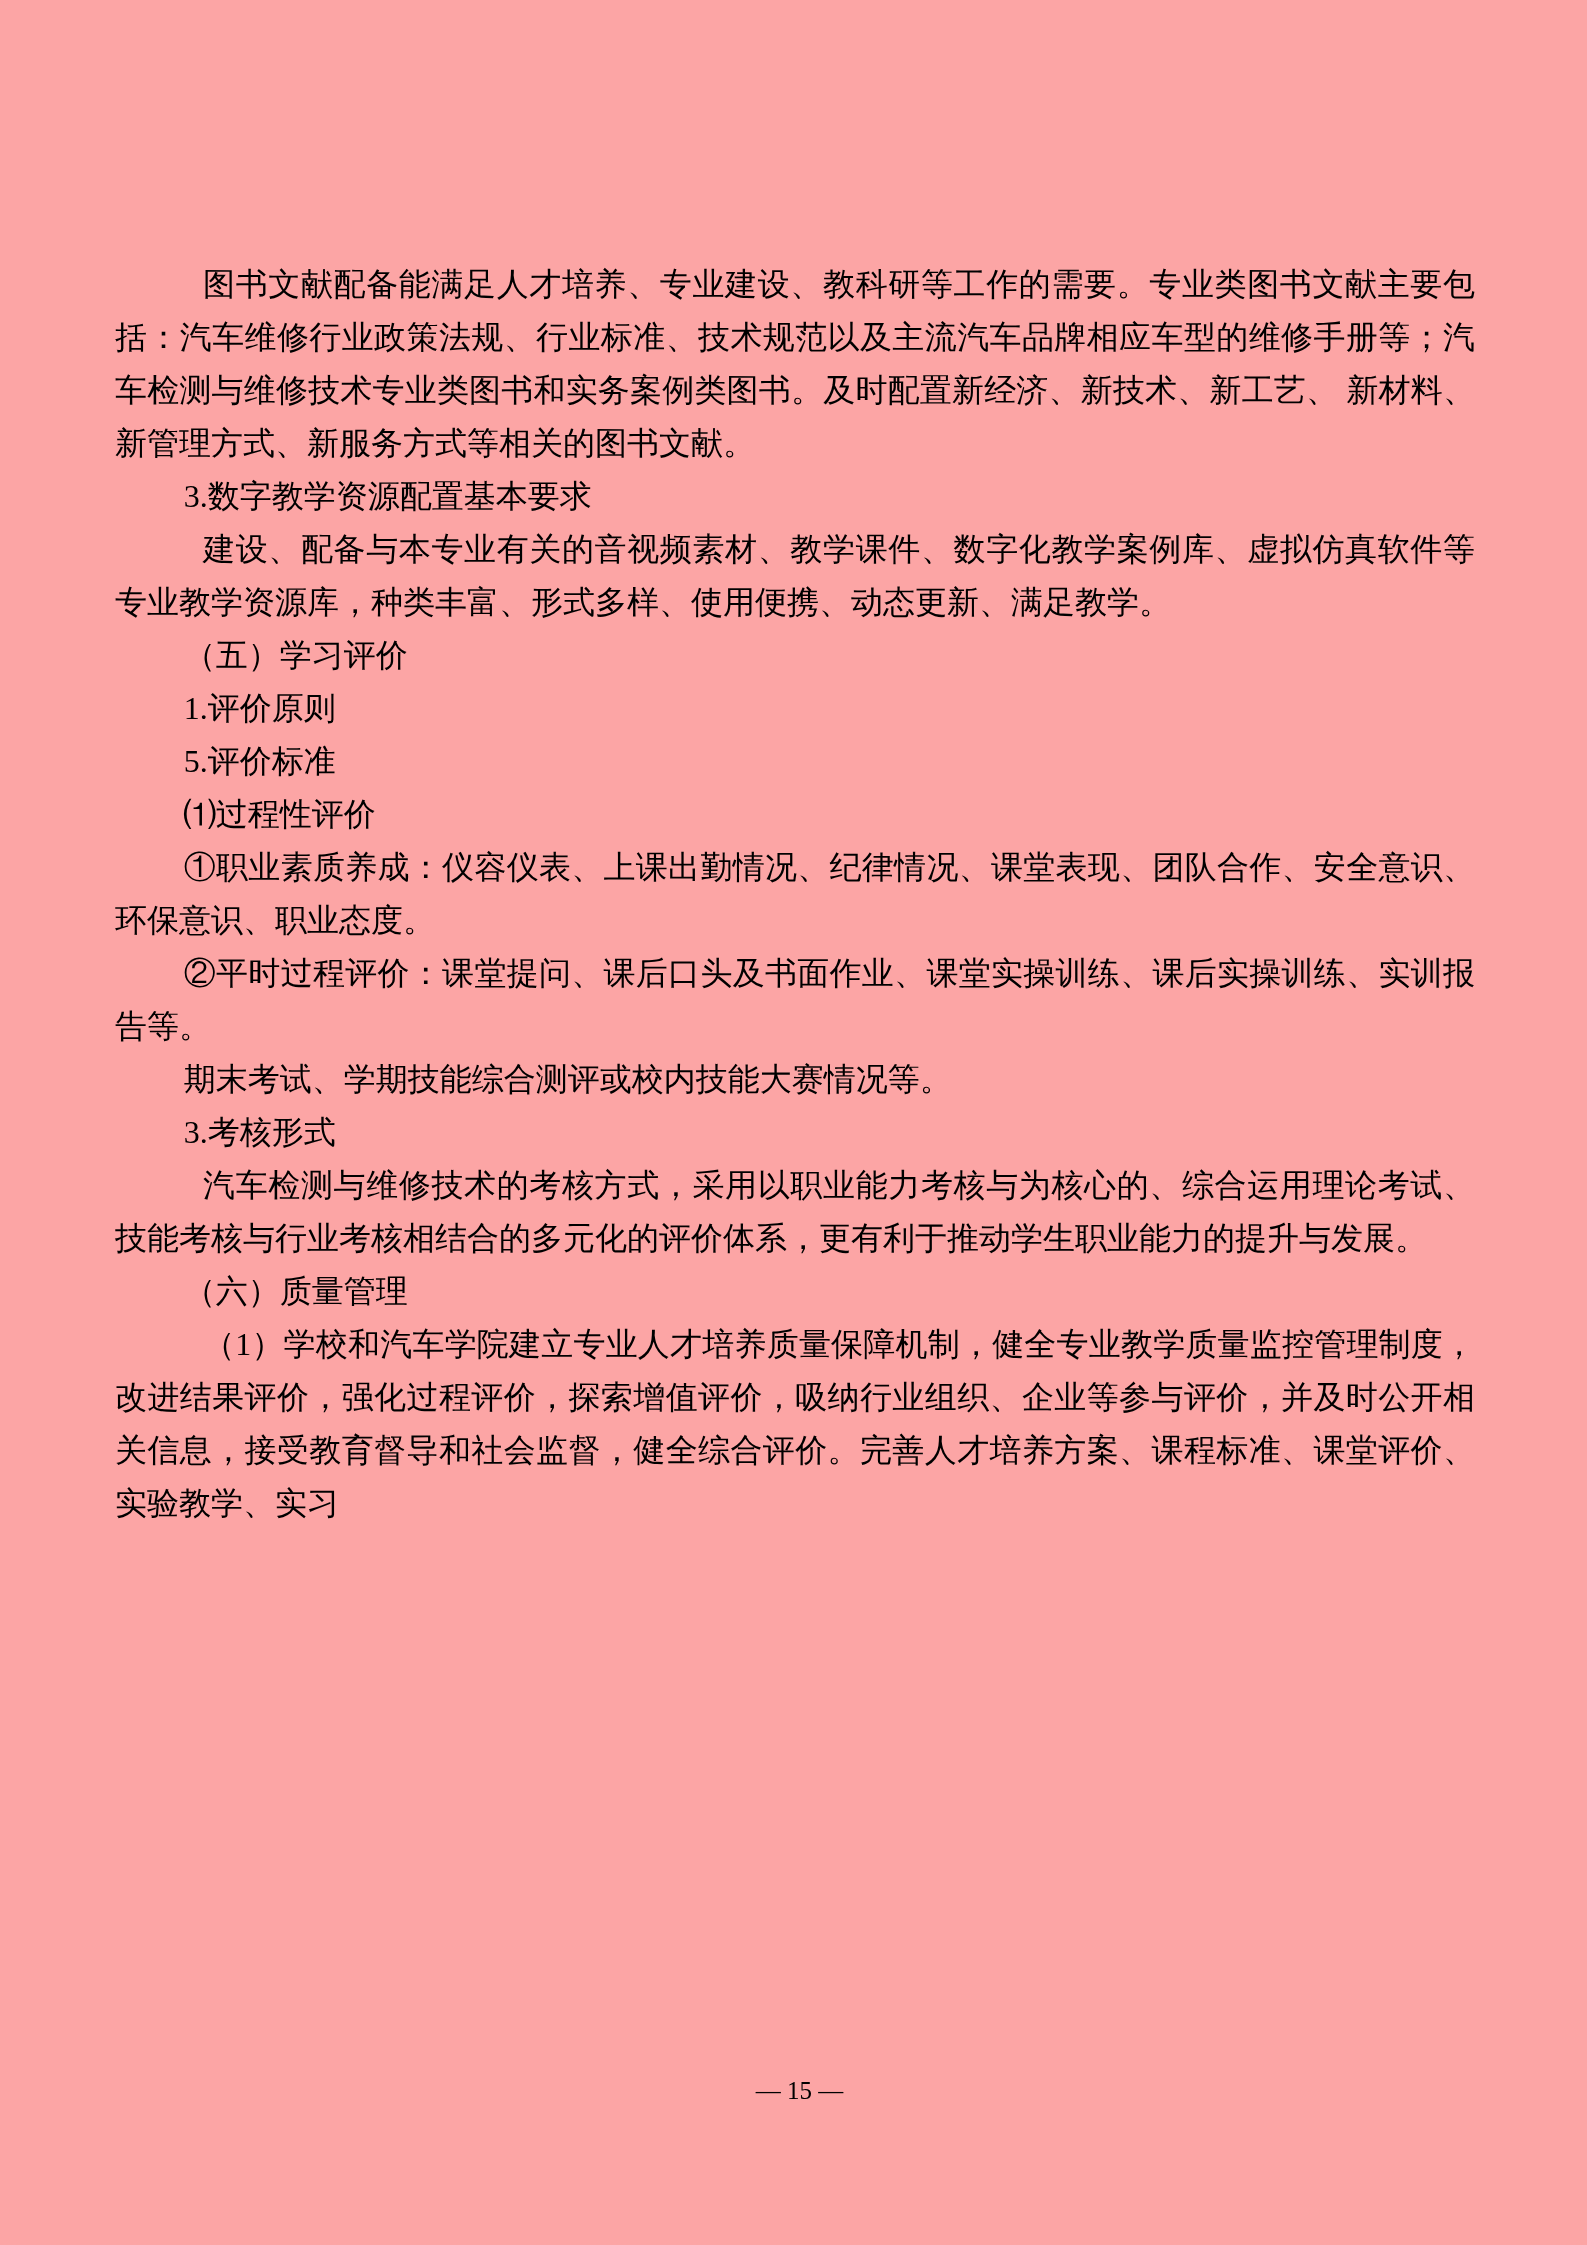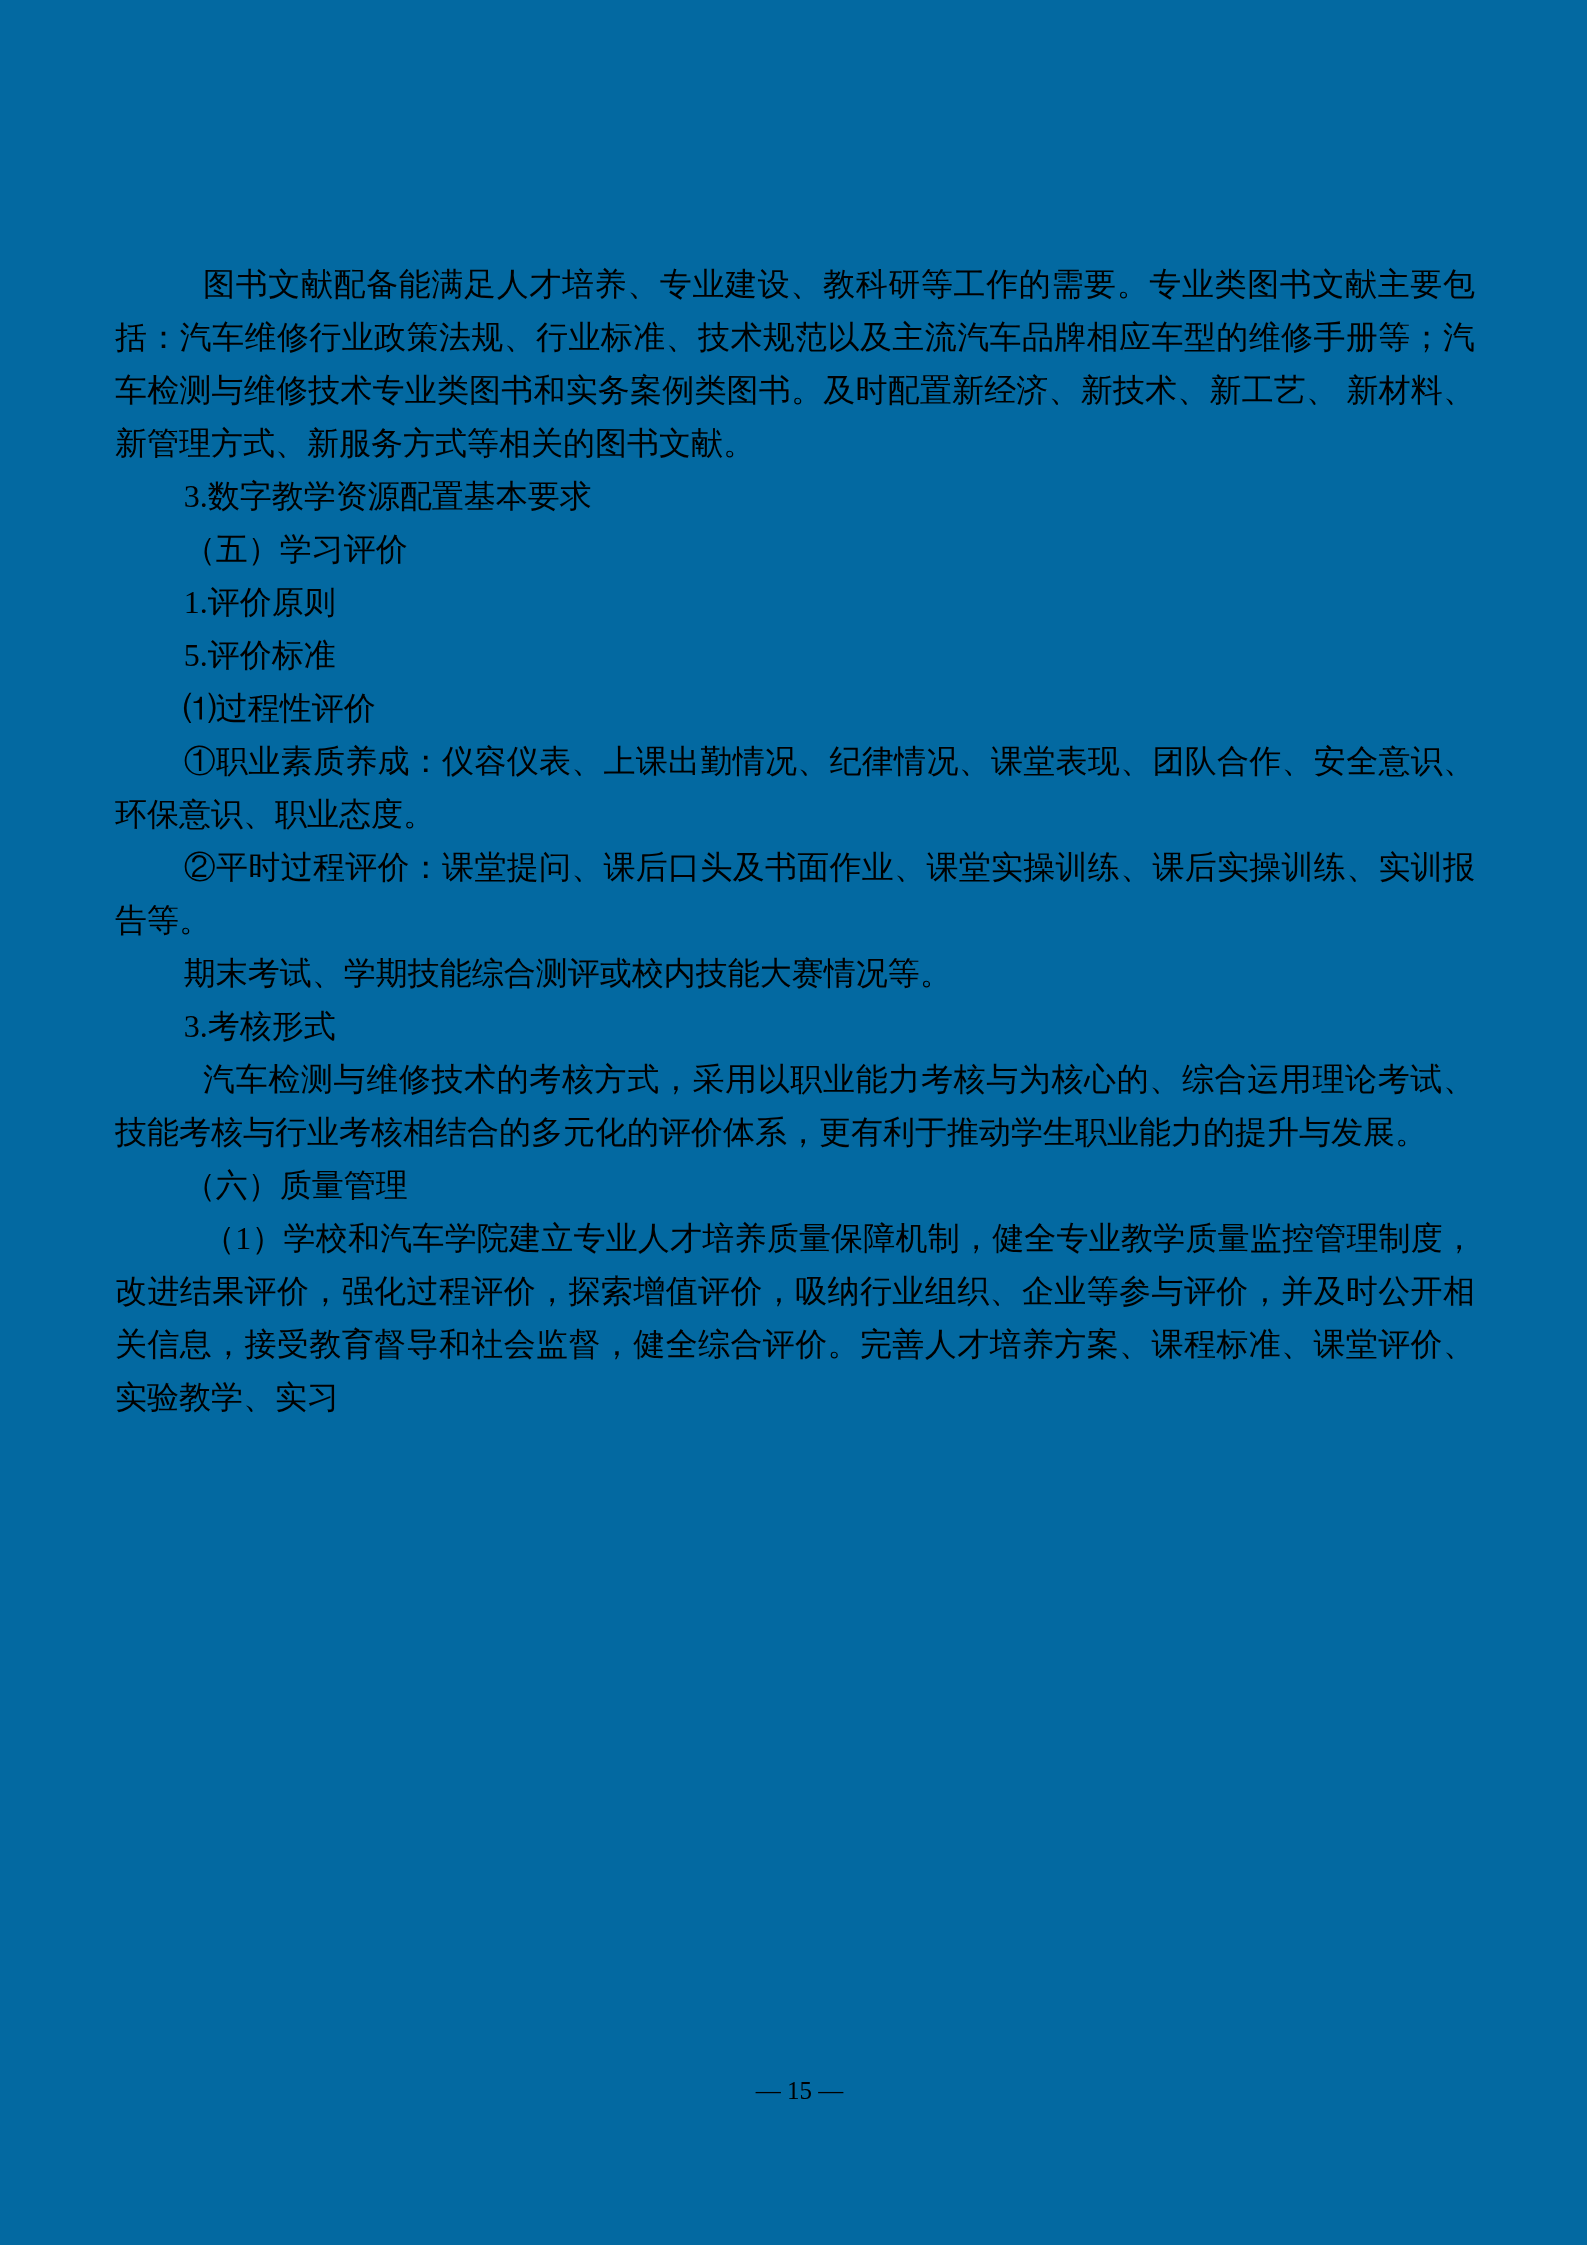--- a/index.html
+++ b/index.html
@@ -4,21 +4,21 @@
 <style>
   html, body {
     margin: 0;
     padding: 0;
     background: #ffffff;
   }
   .page {
     position: relative;
     width: 1587px;
     height: 2245px;
-    background: #0369a1;
+    background: #fca5a5;
     overflow: hidden;
     color: #000000;
     font-family: "Liberation Serif", "DejaVu Serif", serif;
   }
   .content {
     position: absolute;
     left: 115px;
     top: 258px;
     width: 1360px;
     font-size: 32px;
@@ -43,20 +43,21 @@
     color: #000000;
   }
 </style>
 </head>
 <body>
 
 <div class="page">
   <div class="content">
       <p class="p-normal">图书文献配备能满足人才培养、专业建设、教科研等工作的需要。专业类图书文献主要包括：汽车维修行业政策法规、行业标准、技术规范以及主流汽车品牌相应车型的维修手册等；汽车检测与维修技术专业类图书和实务案例类图书。及时配置新经济、新技术、新工艺、 新材料、新管理方式、新服务方式等相关的图书文献。</p>
       <p class="p-head">3.数字教学资源配置基本要求</p>
+      <p class="p-normal">建设、配备与本专业有关的音视频素材、教学课件、数字化教学案例库、虚拟仿真软件等专业教学资源库，种类丰富、形式多样、使用便携、动态更新、满足教学。</p>
       <p class="p-head">（五）学习评价</p>
       <p class="p-head">1.评价原则</p>
       <p class="p-head">5.评价标准</p>
       <p class="p-head">⑴过程性评价</p>
       <p class="p-head">①职业素质养成：仪容仪表、上课出勤情况、纪律情况、课堂表现、团队合作、安全意识、环保意识、职业态度。</p>
       <p class="p-head">②平时过程评价：课堂提问、课后口头及书面作业、课堂实操训练、课后实操训练、实训报告等。</p>
       <p class="p-head">期末考试、学期技能综合测评或校内技能大赛情况等。</p>
       <p class="p-head">3.考核形式</p>
       <p class="p-normal">汽车检测与维修技术的考核方式，采用以职业能力考核与为核心的、综合运用理论考试、技能考核与行业考核相结合的多元化的评价体系，更有利于推动学生职业能力的提升与发展。</p>
       <p class="p-head">（六）质量管理</p>

